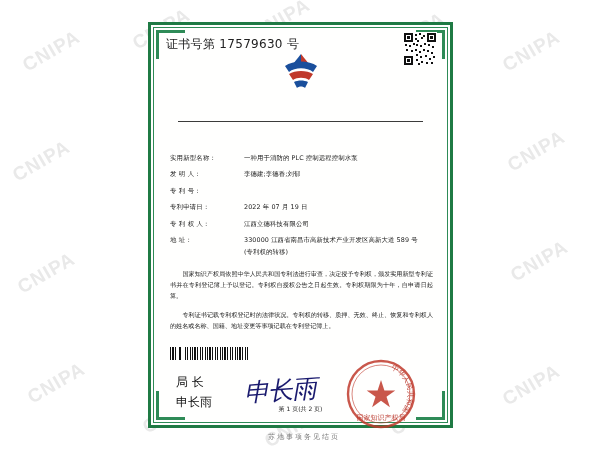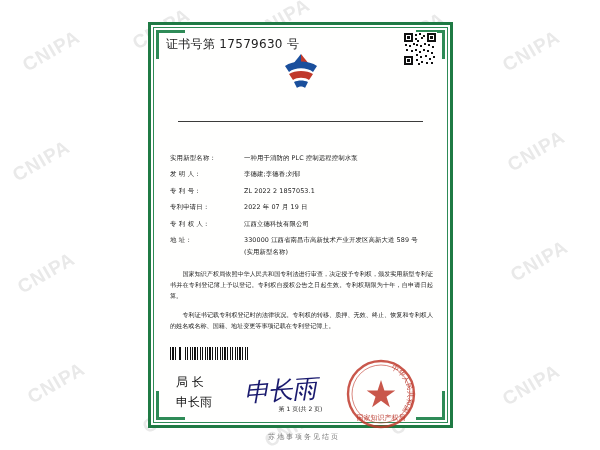--- a/index.html
+++ b/index.html
@@ -205,33 +205,32 @@
         <div class="row">
           <div class="lbl">实用新型名称：</div>
           <div class="val"><span>一种用于消防的 PLC 控制远程控制水泵</span></div>
         </div>
         <div class="row">
           <div class="lbl">发 明 人：</div>
           <div class="val"><span>李德建;李德香;刘郁</span></div>
         </div>
         <div class="row">
           <div class="lbl">专 利 号：</div>
-          <div class="val"><span>ZL 2022 2 1857053.1</span></div>
         </div>
         <div class="row">
           <div class="lbl">专利申请日：</div>
           <div class="val"><span>2022 年 07 月 19 日</span></div>
         </div>
         <div class="row">
           <div class="lbl">专 利 权 人：</div>
           <div class="val"><span>江西立德科技有限公司</span></div>
         </div>
         <div class="row">
           <div class="lbl">地 址：</div>
-          <div class="val"><span>330000 江西省南昌市高新技术产业开发区高新大道 589 号</span><span class="sub">(实用新型名称)</span></div>
+          <div class="val"><span>330000 江西省南昌市高新技术产业开发区高新大道 589 号</span><span class="sub">(专利权的转移)</span></div>
         </div>
       </div>
     <div class="para">国家知识产权局依照中华人民共和国专利法进行审查，决定授予专利权，颁发实用新型专利证书并在专利登记簿上予以登记。专利权自授权公告之日起生效。专利权期限为十年，自申请日起算。</div>
     <div class="para para2">专利证书记载专利权登记时的法律状况。专利权的转移、质押、无效、终止、恢复和专利权人的姓名或名称、国籍、地址变更等事项记载在专利登记簿上。</div>
   </div>
 
   <div class="barcode"></div>
 
   <div class="sign-block">
     <div>局 长</div>

